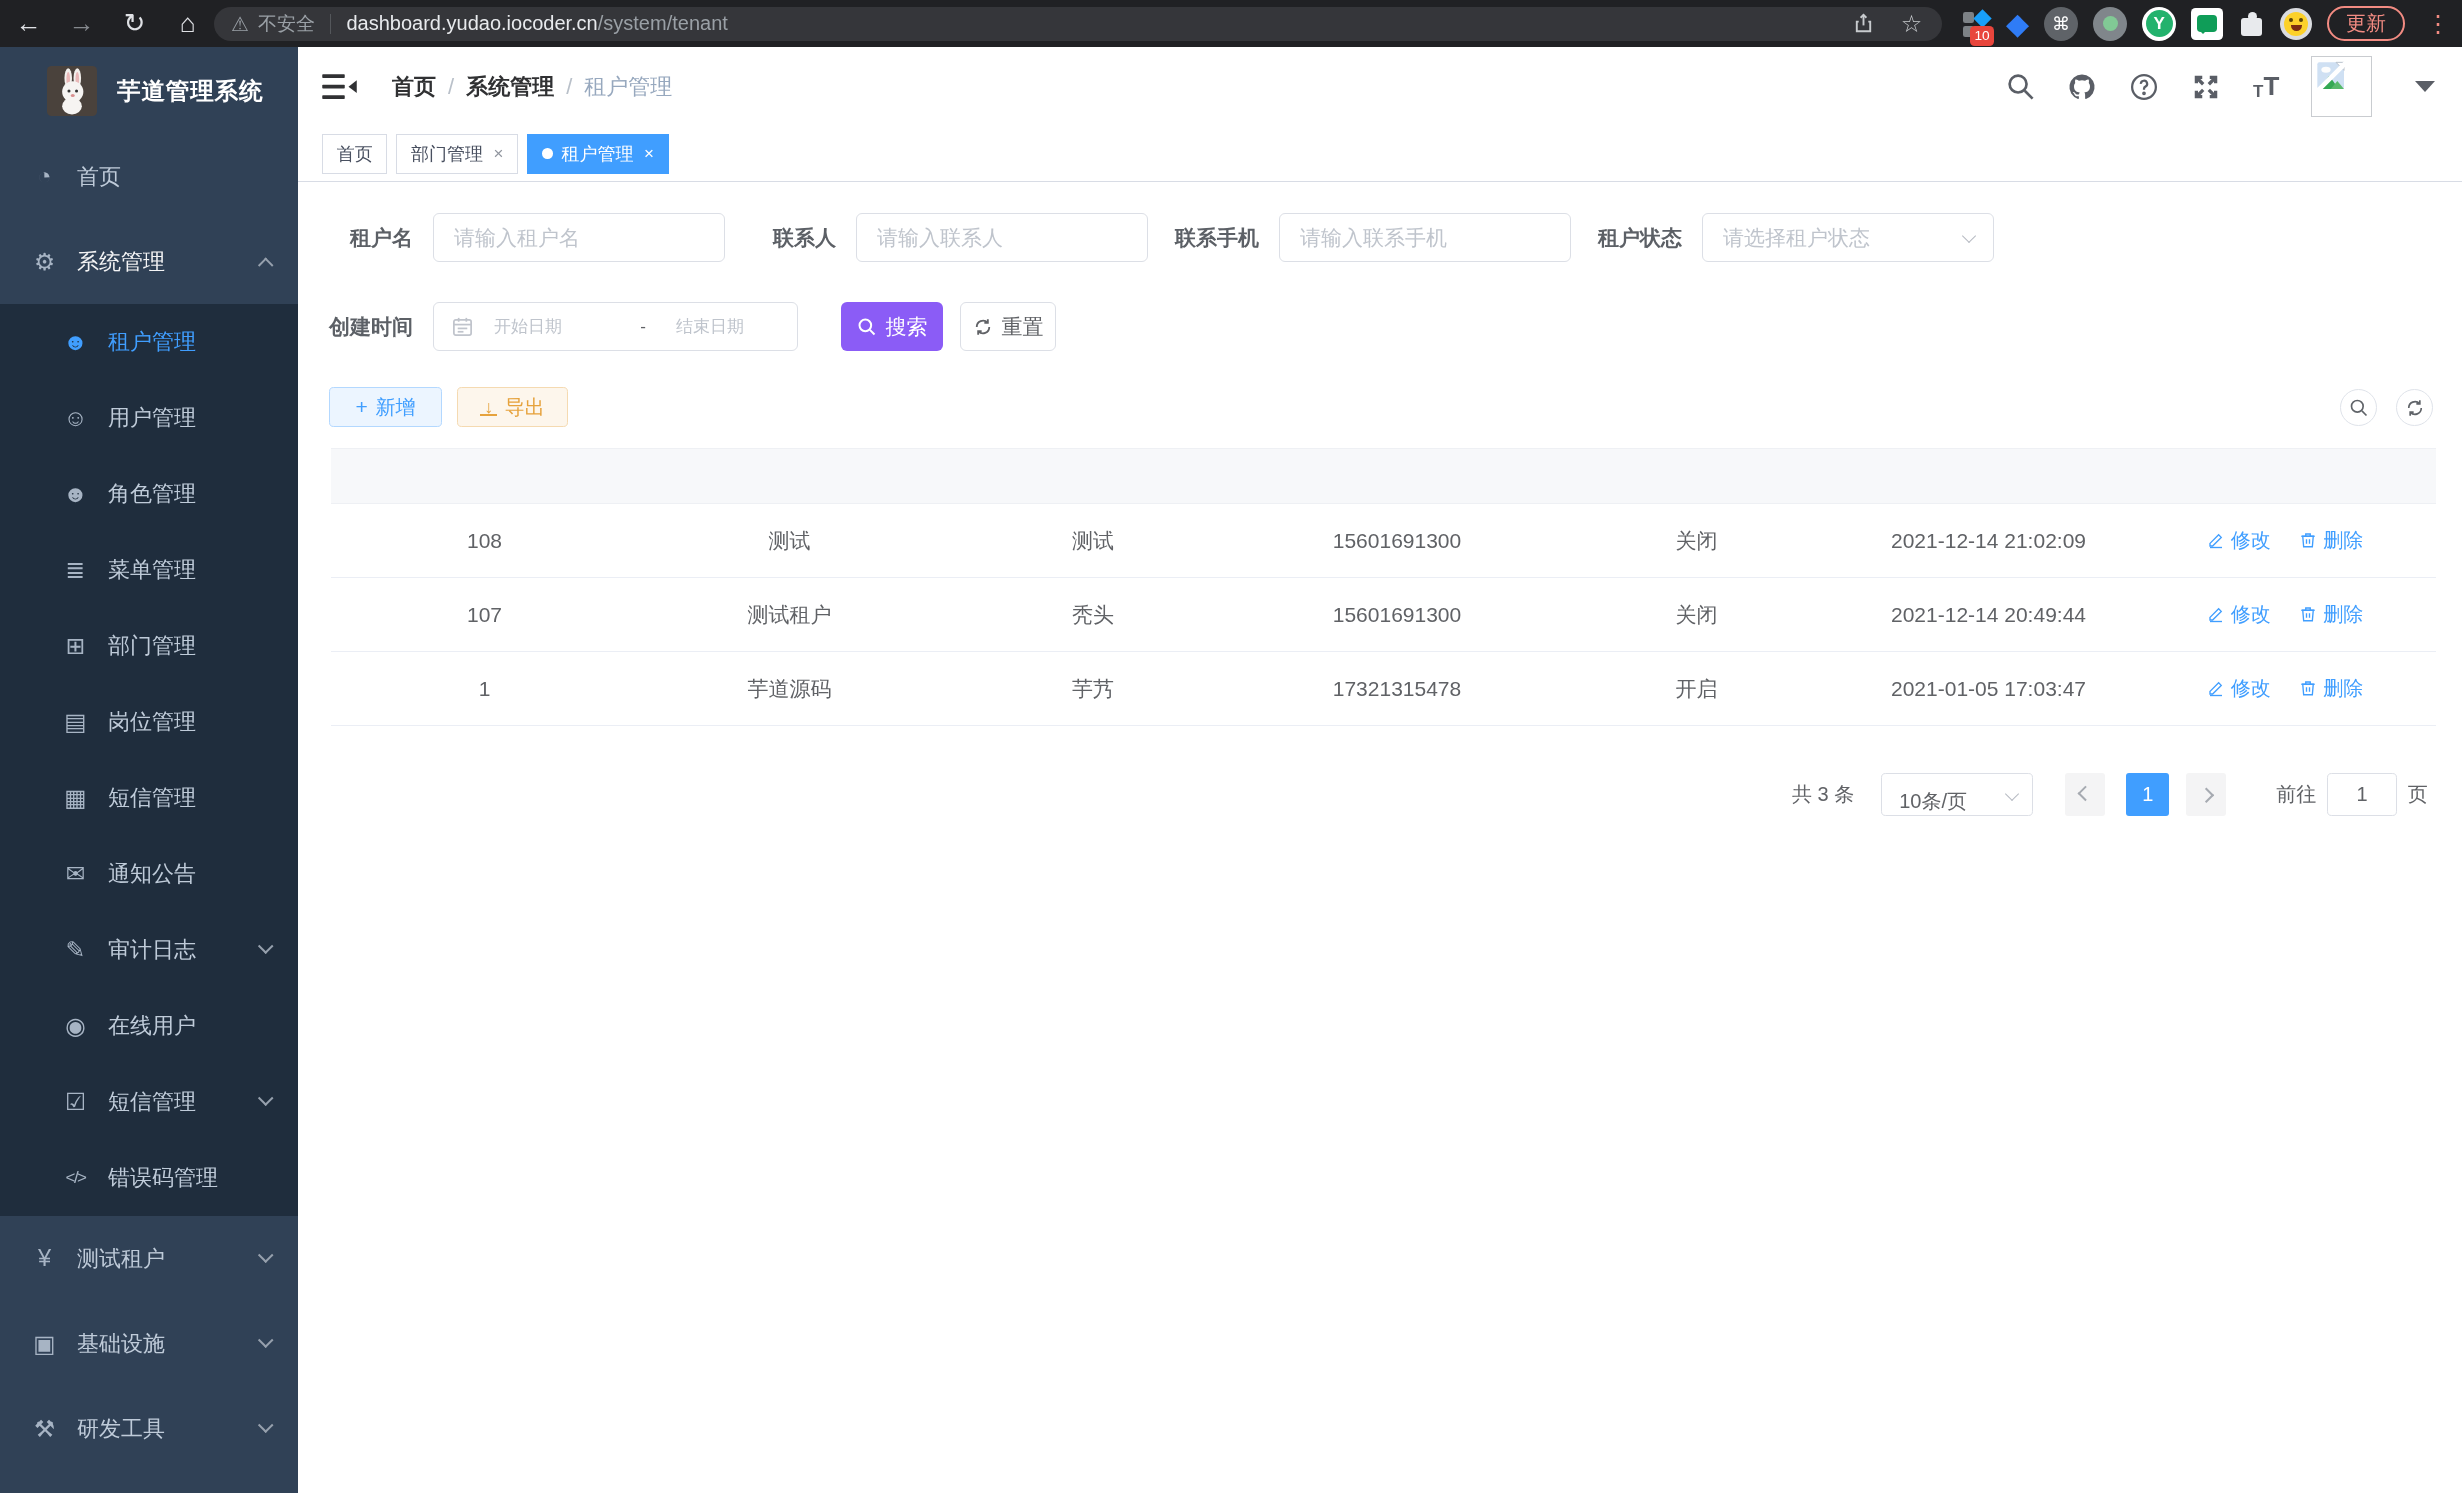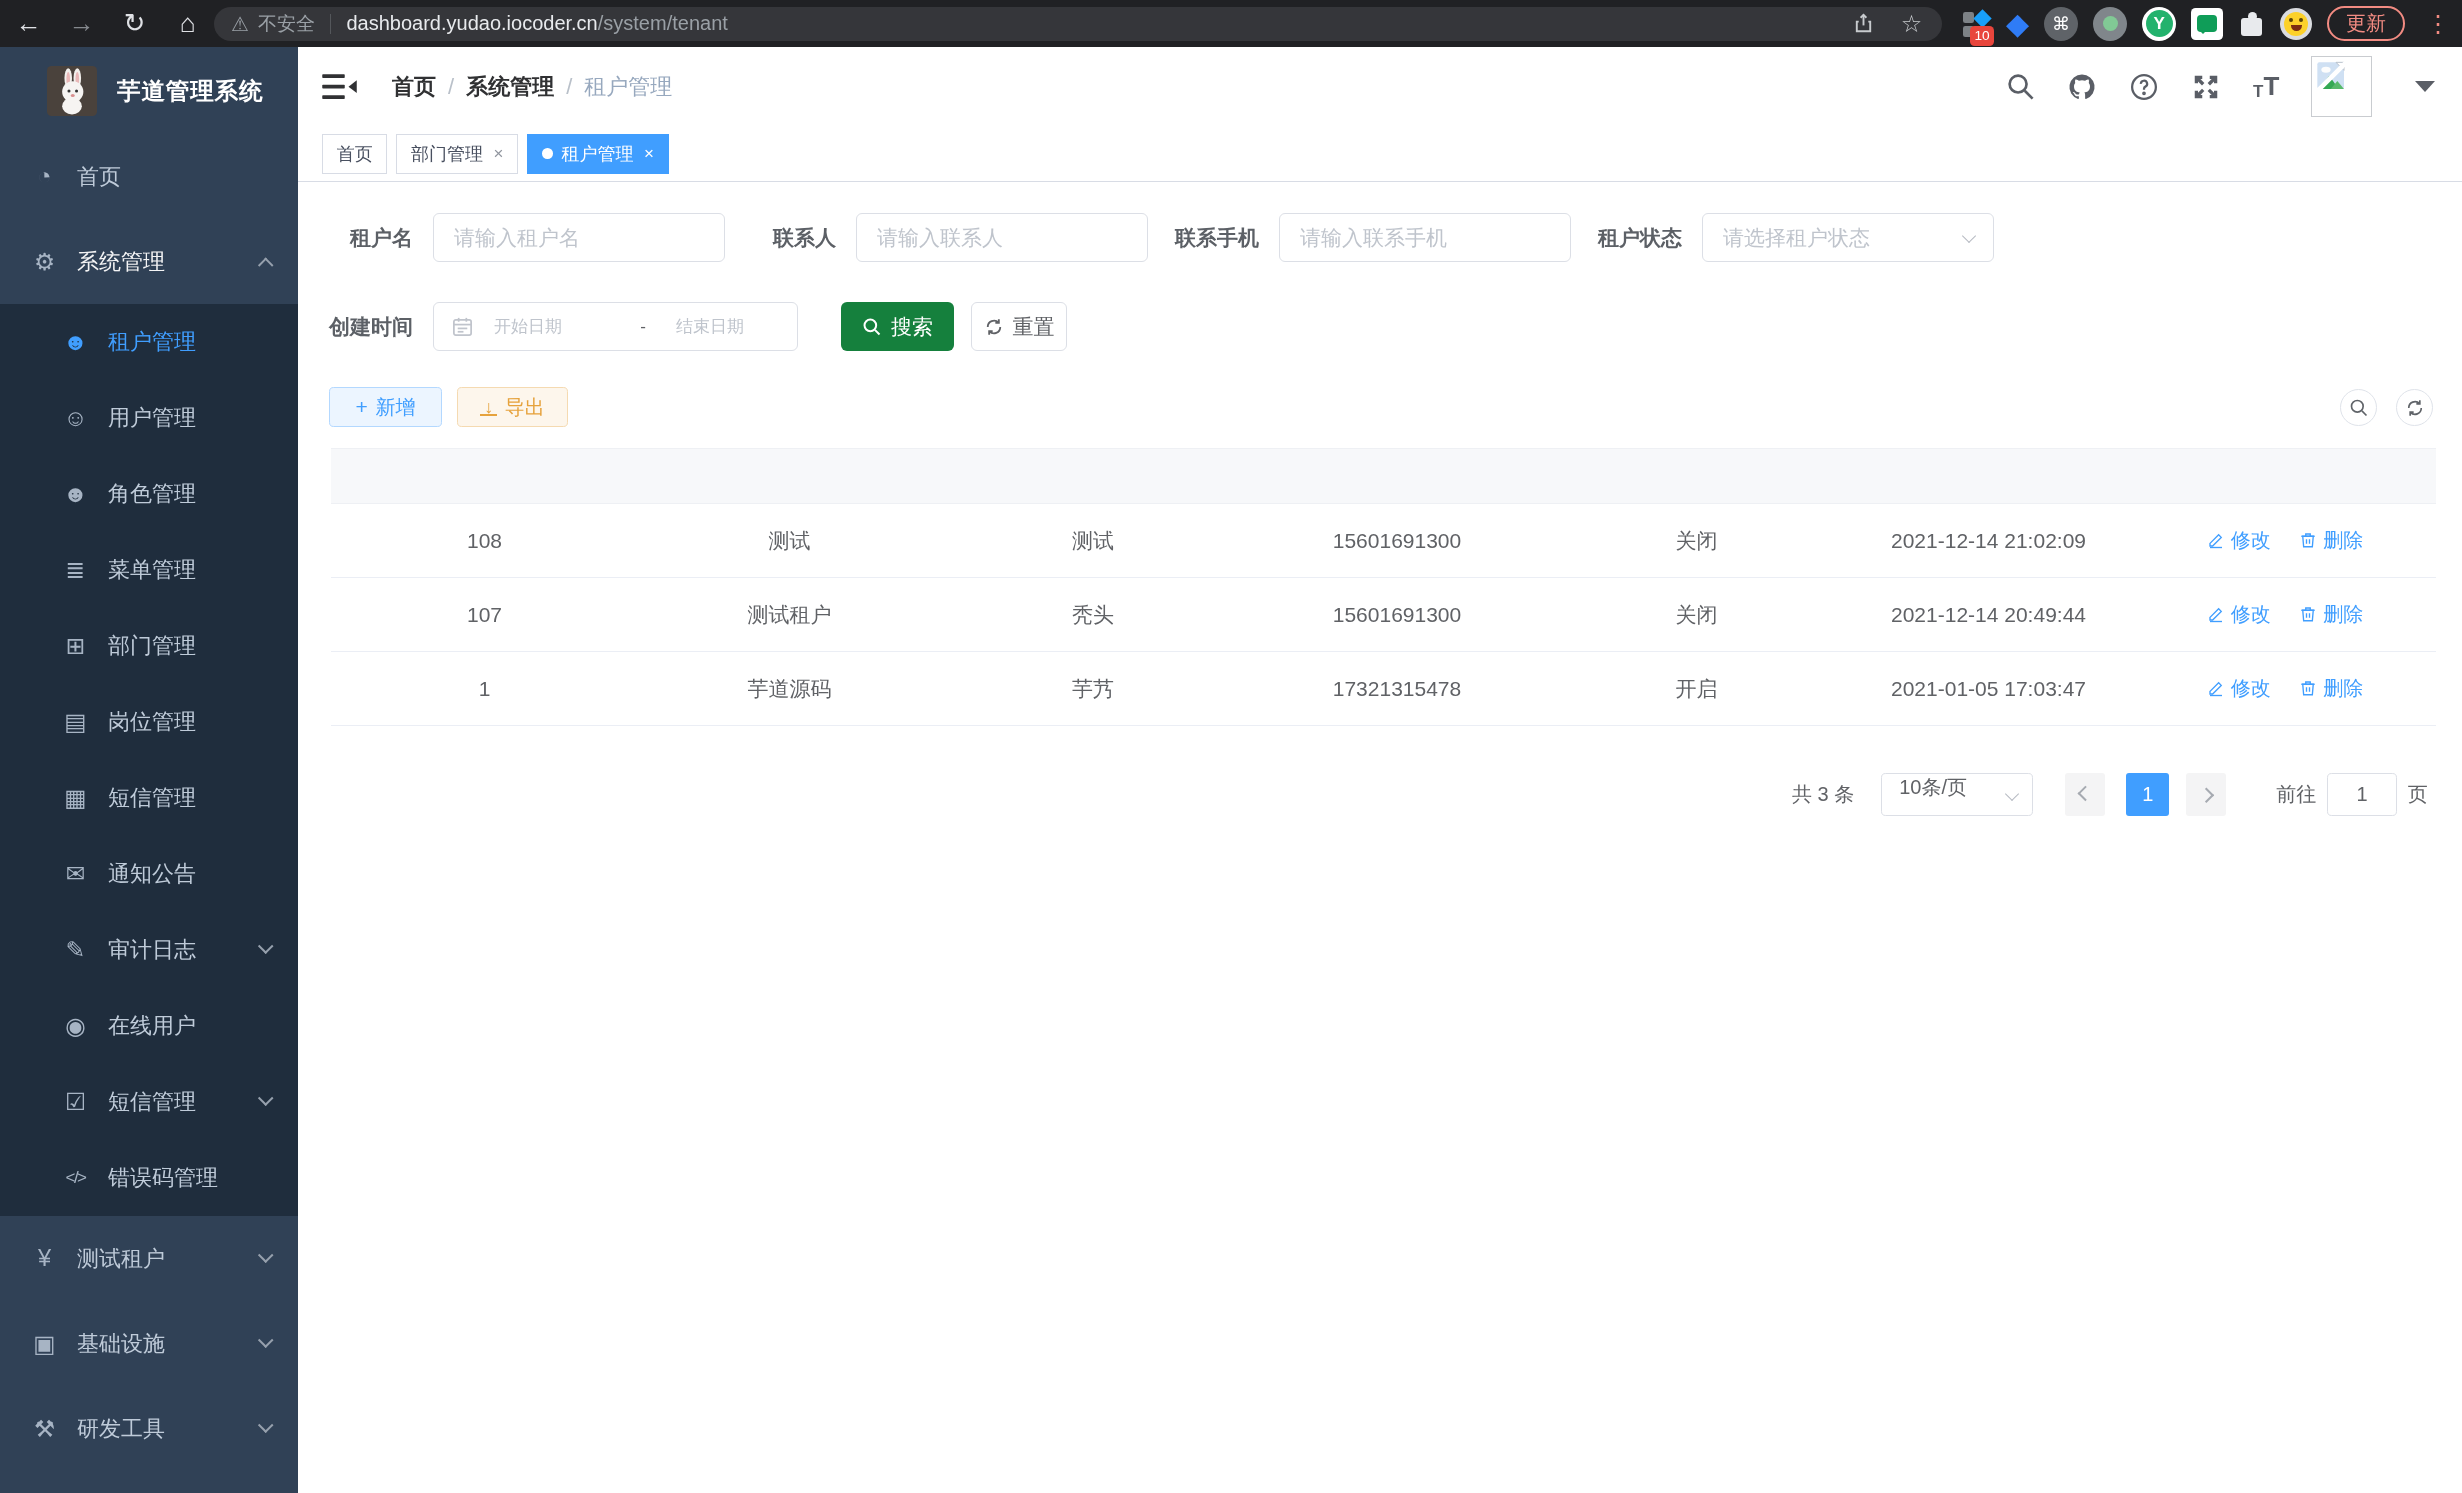--- a/index.html
+++ b/index.html
@@ -93,21 +93,21 @@
   .inwrap{position:relative}
   .finput{width:292px;height:49px;border:1.5px solid #dcdfe6;border-radius:6px;font-size:21px;color:#606266;padding:0 20px;outline:none;font-family:inherit;background:#fff}
   .finput::placeholder{color:#bfc4cc}
   .sel-chev{position:absolute;right:20px;top:18px;width:10px;height:10px;border-right:1.5px solid #b6bac2;border-bottom:1.5px solid #b6bac2;transform:rotate(45deg);pointer-events:none}
   .drange{width:365px;height:49px;border:1.5px solid #dcdfe6;border-radius:6px;display:flex;align-items:center;padding:0 17px;color:#bfc4cc;font-size:17px;cursor:text;background:#fff}
   .drange .cal{color:#c0c4cc;margin-right:20px;display:flex}
   .drange .dstart{width:134px}
   .drange .dsep{color:#606266;width:30px;text-align:center}
   .drange .dend{margin-left:18px}
   .btn{height:49px;border-radius:6px;font-size:21px;display:inline-flex;align-items:center;justify-content:center;gap:9px;border:1.5px solid transparent;cursor:pointer;font-family:inherit}
-  .btn-search{background:#15803d;color:#fff;width:113px;margin-left:17px}
+  .btn-search{background:#8b5cf6;color:#fff;width:102px;margin-left:17px}
   .btn-reset{background:#fff;border-color:#dcdfe6;color:#606266;width:96px;margin-left:17px}
   .btn-add{position:absolute;left:31px;top:204px;width:113px;height:40px;background:#ecf5ff;border:1.5px solid #b3d8ff;color:#409eff;font-size:20px;border-radius:4.6px;display:flex;align-items:center;justify-content:center;gap:7.6px;cursor:pointer}
   .btn-export{position:absolute;left:159px;top:204px;width:111px;height:40px;background:#fdf6ec;border:1.5px solid #f5dab1;color:#e6a23c;font-size:20px;border-radius:4.6px;display:flex;align-items:center;justify-content:center;gap:7.6px;cursor:pointer}
   .dl-ic{display:flex;flex-direction:column;align-items:center;line-height:1}
   .dl-ic b{font-weight:400;font-size:18px}
   .dl-ic i{display:block;width:17px;height:2.3px;background:currentColor;margin-top:-1.5px}
   .circle-btn{position:absolute;top:206px;width:37px;height:37px;border-radius:50%;border:1.5px solid #dfe3ea;background:#fff;color:#5f6368;display:flex;align-items:center;justify-content:center;cursor:pointer}
   .cb-search{left:2042px}
   .cb-refresh{left:2098px}
 
@@ -115,21 +115,21 @@
   .table{position:absolute;left:33px;top:265px;width:2105px;font-size:21px}
   .thead,.trow{display:grid;grid-template-columns:307px 303px 304px 304px 295px 289px 304px;align-items:center}
   .thead{height:56px;background:#f7f8fa;border-top:1.5px solid #eef0f4;border-bottom:1.5px solid #eef0f4;color:#5b6270;font-weight:bold}
   .trow{height:74px;color:#606266;border-bottom:1.5px solid #ebeef5}
   .th,.td{text-align:center;white-space:nowrap;overflow:hidden}
   .td.action a{color:#409eff;display:inline-flex;align-items:center;gap:6px;margin:0 11.4px;font-size:20px;text-decoration:none;cursor:pointer}
 
   
   .pager{position:absolute;top:590px;left:1494px;height:43px;display:flex;align-items:center;font-size:20px;color:#606266;white-space:nowrap}
   .p-total{margin-right:27px}
-  .p-size{width:152px;height:43px;border:1.5px solid #dcdfe6;border-radius:4.6px;display:flex;align-items:flex-start;padding:0 17px;margin-right:32px;cursor:pointer;position:relative}
+  .p-size{width:152px;height:43px;border:1.5px solid #dcdfe6;border-radius:4.6px;display:flex;align-items:flex-end;padding:0 17px;margin-right:32px;cursor:pointer;position:relative}
   .p-size .sel-chev{right:15px;top:15px}
   .p-btn{width:40px;height:43px;background:#f4f4f5;border-radius:3px;display:flex;align-items:center;justify-content:center;cursor:pointer}
   .p-prev{margin-right:21px}
   .p-next{margin-left:17px}
   .p-page{width:43px;height:43px;background:#409eff;color:#fff;border-radius:3px;display:flex;align-items:center;justify-content:center;cursor:pointer}
   .ar{width:10.7px;height:10.7px;border-left:2.3px solid #a6aab1;border-bottom:2.3px solid #a6aab1}
   .ar-l{transform:rotate(45deg) translate(-0.8px,-0.8px)}
   .ar-r{transform:rotate(-135deg) translate(-0.8px,-0.8px)}
   .p-goto{margin-left:50px}
   .p-input{width:70px;height:43px;border:1.5px solid #dcdfe6;border-radius:4.6px;text-align:center;font-size:20px;color:#606266;margin:0 10.7px;outline:none;font-family:inherit}

